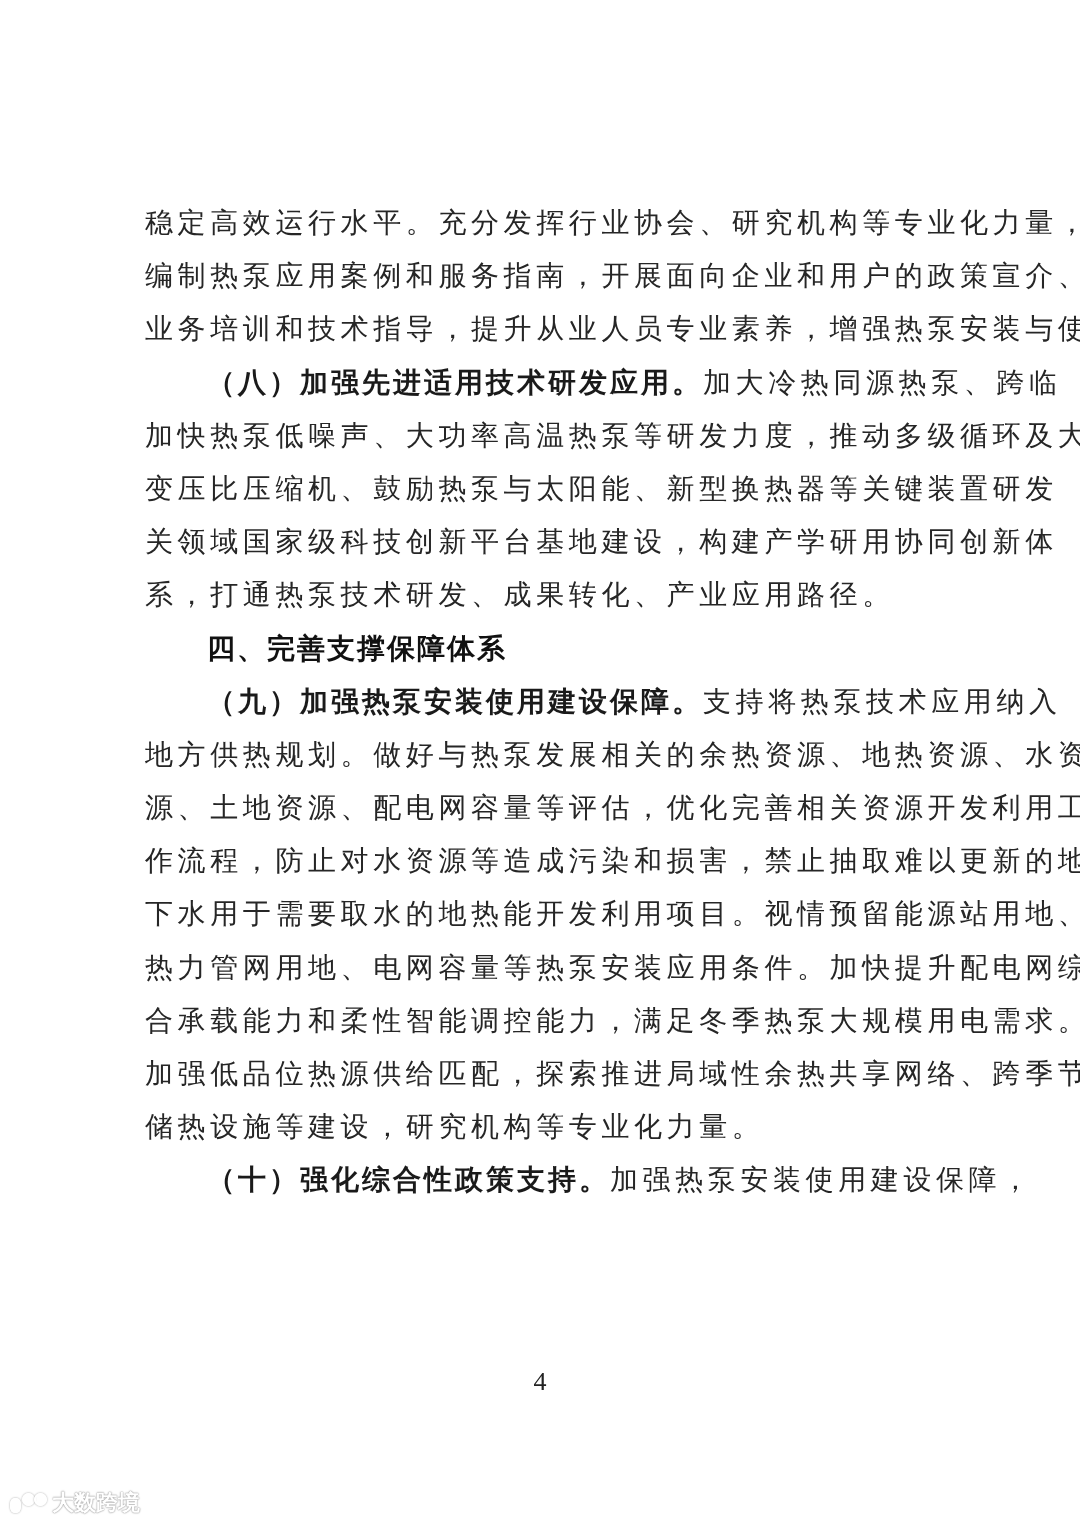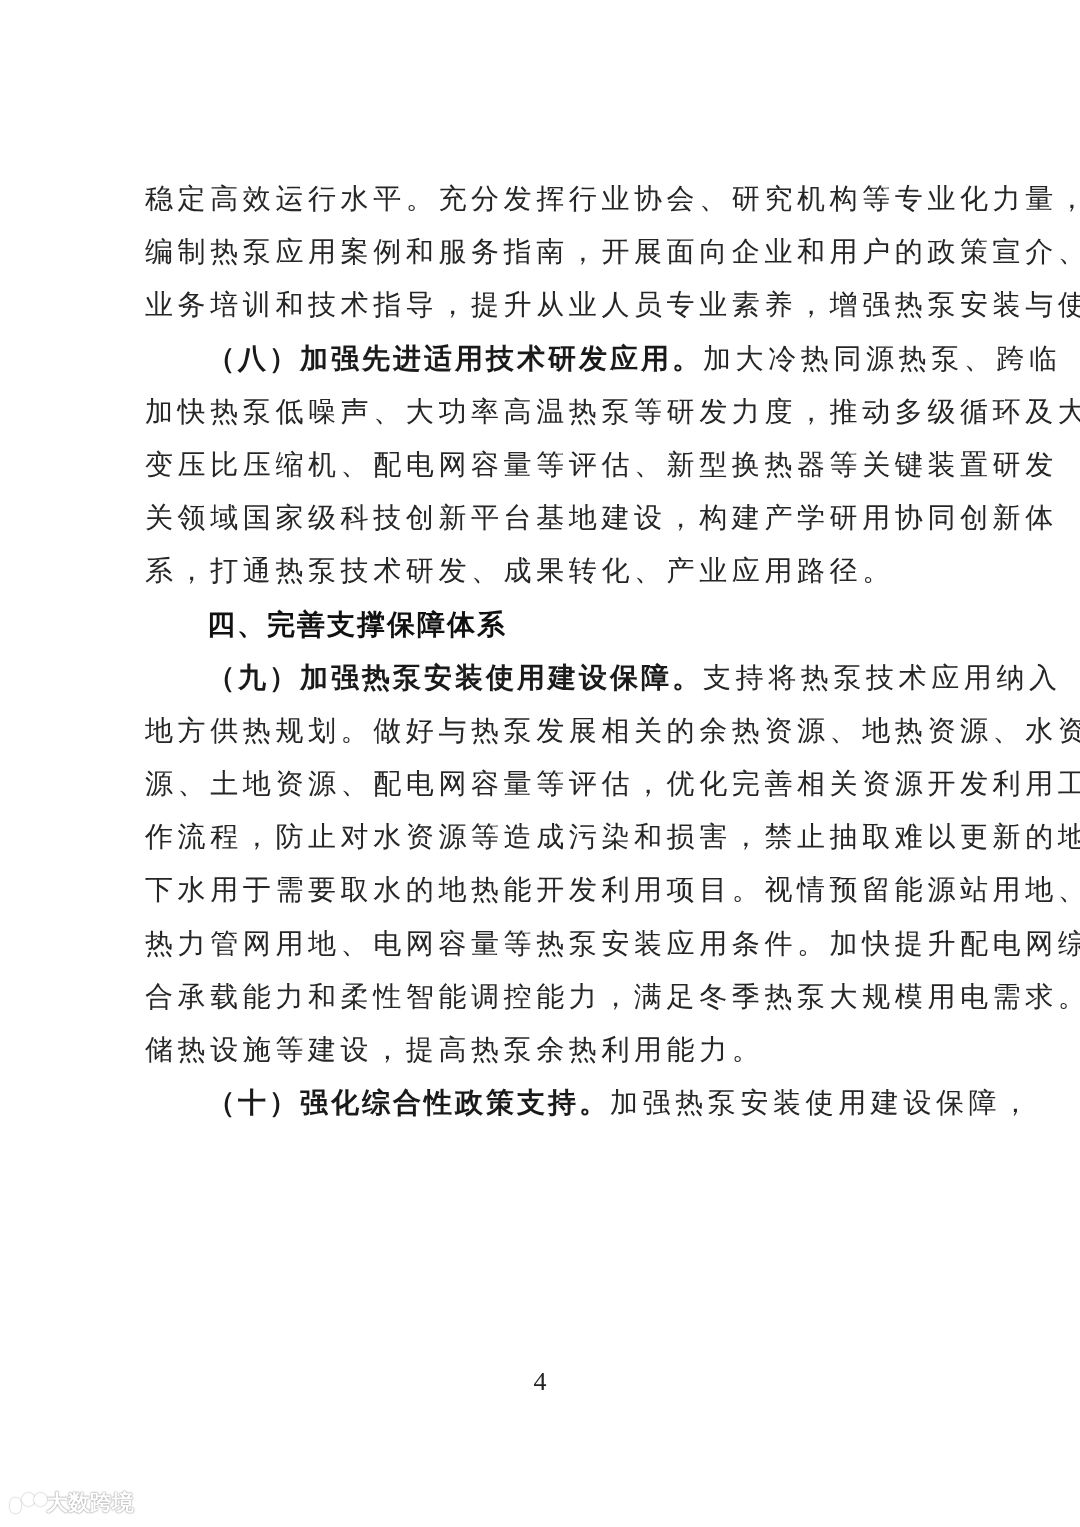--- a/index.html
+++ b/index.html
@@ -1,68 +1,69 @@
 <!DOCTYPE html>
 <html><head>
 <meta charset="utf-8">
 <style>
   html, body { margin: 0; padding: 0; }
   body {
     width: 1080px; height: 1527px; background: #ffffff; position: relative; overflow: hidden;
     font-family: "DejaVu Serif", "Liberation Serif", serif; color: #222222;
   }
   .page {
-    position: absolute; left: 145px; top: 172px; width: 792px;
+    position: absolute; left: 145px; top: 196px; width: 792px;
   }
   .line {
     height: 53.2px; line-height: 53.2px; font-size: 28px; white-space: nowrap;
     letter-spacing: 4.6px; color: #262626;
   }
   .indent { padding-left: 62px; }
   .heading {
     font-family: Liberation Serif, serif; font-weight: bold;
     color: #111111; letter-spacing: 2px;
   }
   .lead { font-weight: bold; color: #1a1a1a; letter-spacing: 3px; font-family: Liberation Serif, serif; }
   .page-number {
     position: absolute; left: 0; width: 1080px; top: 1367px; text-align: center;
     font-family: "Liberation Serif", serif; font-size: 26px; color: #222;
   }
   .watermark {
-    position: absolute; left: 10px; top: 1488px; display: flex; align-items: center; gap: 0;
+    position: absolute; left: 10px; top: 1488px; display: flex; align-items: center; gap: 6px;
     color: #ffffff; font-family: "DejaVu Sans", sans-serif; font-size: 22px; font-weight: bold;
     text-shadow: 0 0 2px #9a9a9a, 0 0 1px #8a8a8a;
   }
   .wm-logo { width: 36px; height: 22px; position: relative; }
   .wm-logo span {
     position: absolute; border: 2.5px solid #fff; border-radius: 50%;
     box-shadow: 0 0 2px #999; width: 9px; height: 9px;
   }
 </style>
 </head>
 <body>
 
 <div class="page">
   <div class="line">稳定高效运行水平。充分发挥行业协会、研究机构等专业化力量，</div>
   <div class="line">编制热泵应用案例和服务指南，开展面向企业和用户的政策宣介、</div>
   <div class="line">业务培训和技术指导，提升从业人员专业素养，增强热泵安装与使</div>
   <div class="line indent"><span class="lead">（八）加强先进适用技术研发应用。</span><span>加大冷热同源热泵、跨临</span></div>
   <div class="line">加快热泵低噪声、大功率高温热泵等研发力度，推动多级循环及大</div>
-  <div class="line">变压比压缩机、配电网容量等评估、新型换热器等关键装置研发</div>
+  <div class="line">变压比压缩机、鼓励热泵与太阳能、新型换热器等关键装置研发</div>
   <div class="line">关领域国家级科技创新平台基地建设，构建产学研用协同创新体</div>
   <div class="line">系，打通热泵技术研发、成果转化、产业应用路径。</div>
   <div class="line indent heading">四、完善支撑保障体系</div>
   <div class="line indent"><span class="lead">（九）加强热泵安装使用建设保障。</span><span>支持将热泵技术应用纳入</span></div>
   <div class="line">地方供热规划。做好与热泵发展相关的余热资源、地热资源、水资</div>
   <div class="line">源、土地资源、配电网容量等评估，优化完善相关资源开发利用工</div>
   <div class="line">作流程，防止对水资源等造成污染和损害，禁止抽取难以更新的地</div>
   <div class="line">下水用于需要取水的地热能开发利用项目。视情预留能源站用地、</div>
   <div class="line">热力管网用地、电网容量等热泵安装应用条件。加快提升配电网综</div>
   <div class="line">合承载能力和柔性智能调控能力，满足冬季热泵大规模用电需求。</div>
-  <div class="line">储热设施等建设，提高热泵余热利用能力。</div>
+  <div class="line">加强低品位热源供给匹配，探索推进局域性余热共享网络、跨季节</div>
+  <div class="line">储热设施等建设，研究机构等专业化力量。</div>
   <div class="line indent"><span class="lead">（十）强化综合性政策支持。</span><span>加强热泵安装使用建设保障，</span></div>
 </div>
 
 <div class="page-number">4</div>
 
 <div class="watermark">
   <div class="wm-logo">
     <span style="left:0;top:6px;width:7px;height:11px;border-radius:40%;"></span>
     <span style="left:12px;top:1px;"></span>
     <span style="left:24px;top:1px;"></span>

